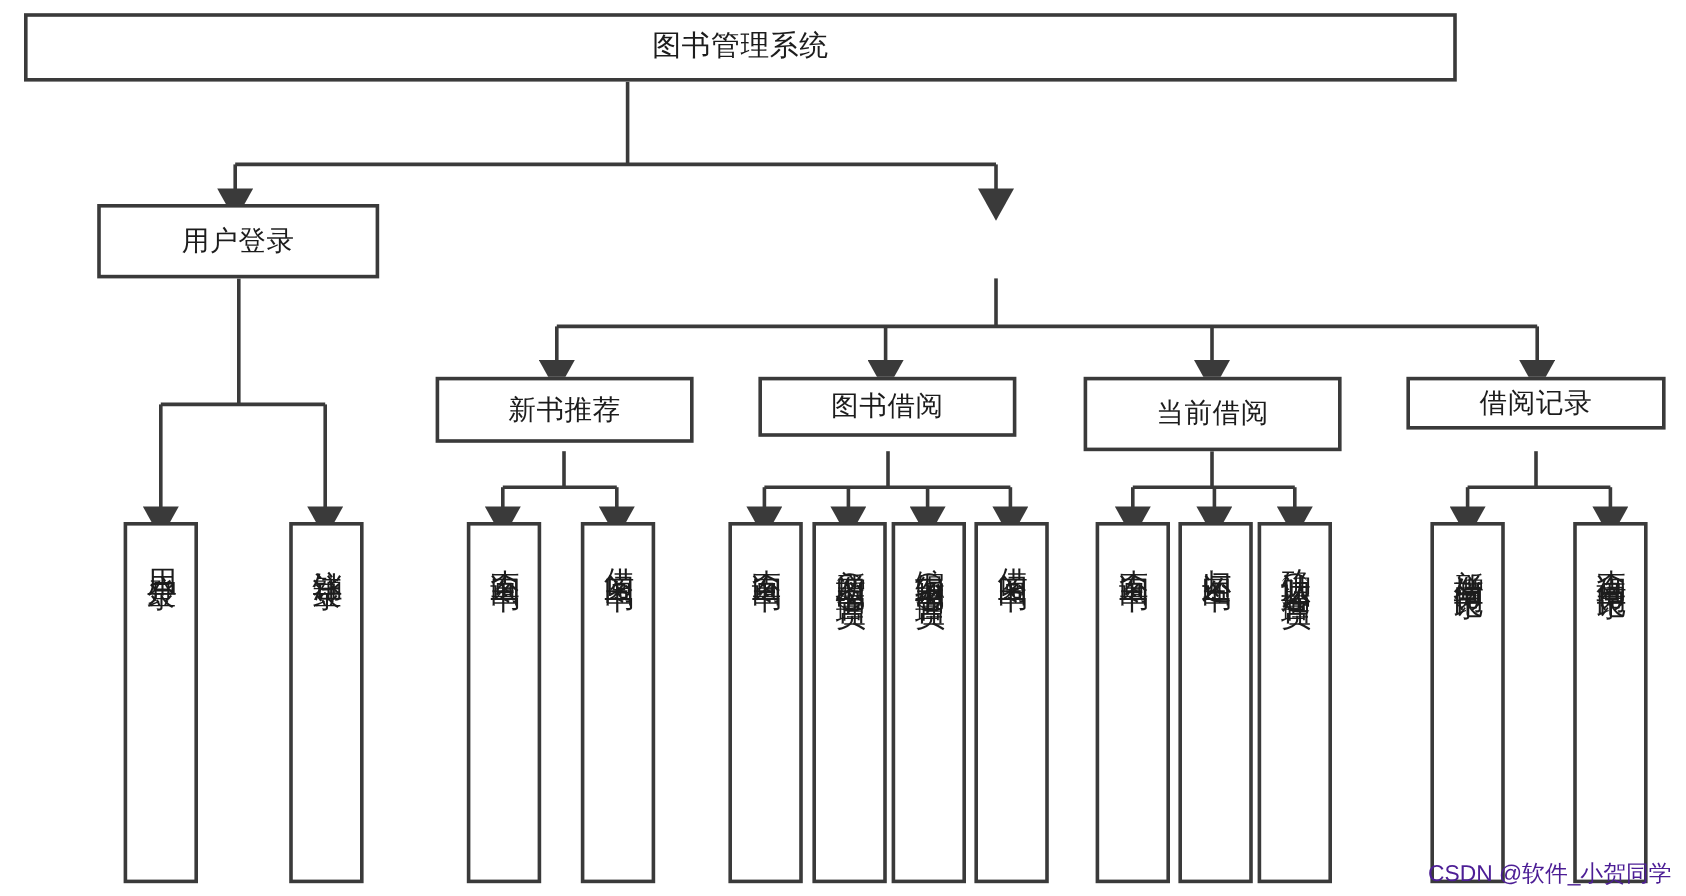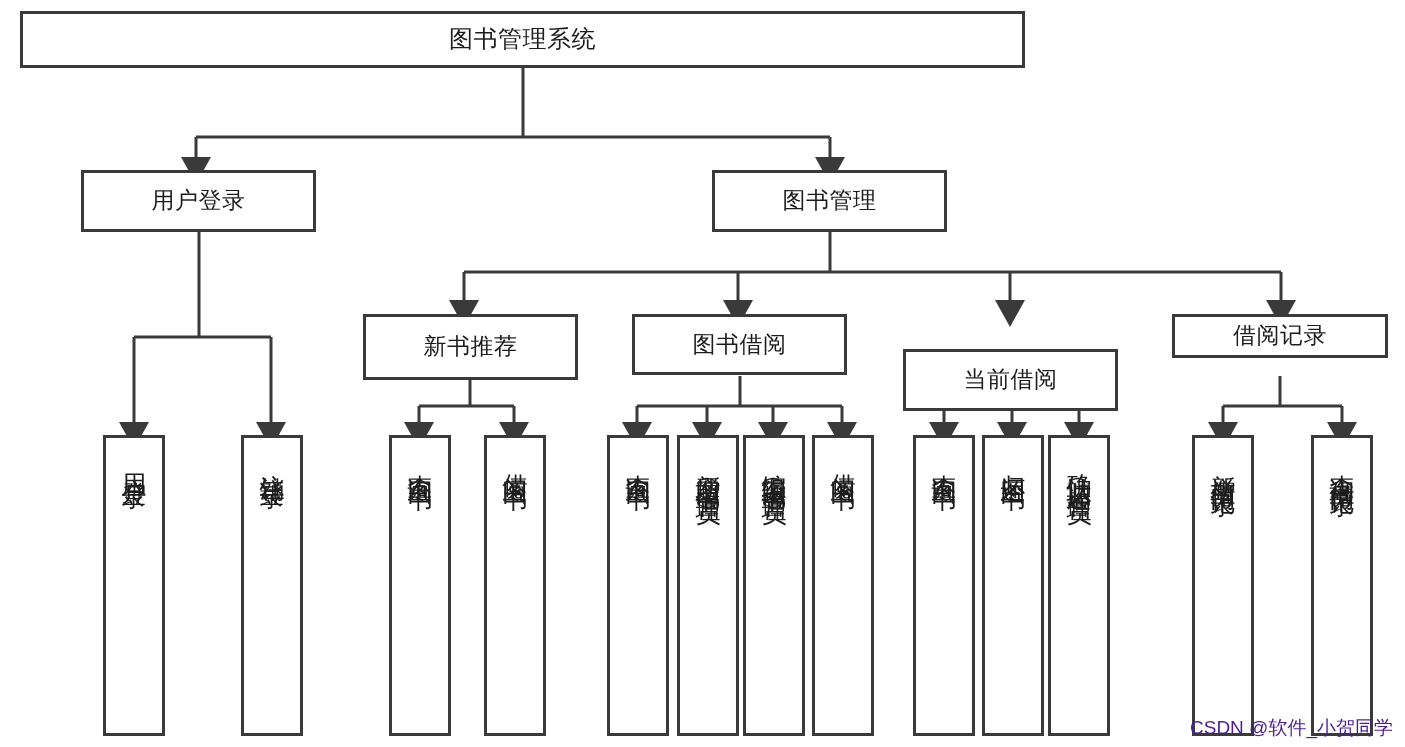--- a/index.html
+++ b/index.html
@@ -117,38 +117,35 @@
       <path d="M1012,406 L1012,425" marker-end="url(#arrow)"></path>
       <path d="M1079,406 L1079,425" marker-end="url(#arrow)"></path>
 
       <path d="M1280,376 L1280,406"></path>
       <path d="M1223,406 L1342,406"></path>
       <path d="M1223,406 L1223,425" marker-end="url(#arrow)"></path>
       <path d="M1342,406 L1342,425" marker-end="url(#arrow)"></path>
     </g>
   </svg>
 
-  <div class="node root horiz" style="left:20px; top:11px; width:1005px; height:57px;">
+  <div class="node root horiz" style="left:20px; top:11px; width:1194px; height:57px;">
     <span class="label">图书管理系统</span>
   </div>
 
   <div class="node horiz" style="left:81px; top:170px; width:235px; height:62px;">
     <span class="label">用户登录</span>
   </div>
-  <div class="node horiz" style="left:712px; top:170px; width:235px; height:62px;">
-    <span class="label">图书管理</span>
-  </div>
 
-  <div class="node horiz" style="left:363px; top:314px; width:215px; height:66px;">
+  <div class="node horiz" style="left:363px; top:314px; width:215px; height:55px;">
     <span class="label">新书推荐</span>
   </div>
-  <div class="node horiz" style="left:632px; top:314px; width:215px; height:61px;">
+  <div class="node horiz" style="left:632px; top:314px; width:215px; height:50px;">
     <span class="label">图书借阅</span>
   </div>
-  <div class="node horiz" style="left:903px; top:314px; width:215px; height:62px;margin-top:35px;">
+  <div class="node horiz" style="left:903px; top:314px; width:215px; height:62px;">
     <span class="label">当前借阅</span>
   </div>
   <div class="node horiz" style="left:1172px; top:314px; width:216px; height:44px;">
     <span class="label">借阅记录</span>
   </div>
 
   <div class="node vert" style="left:103px; top:435px; width:62px; height:301px;">
     <span class="label">用户登录</span>
   </div>
   <div class="node vert" style="left:241px; top:435px; width:62px; height:301px;">

